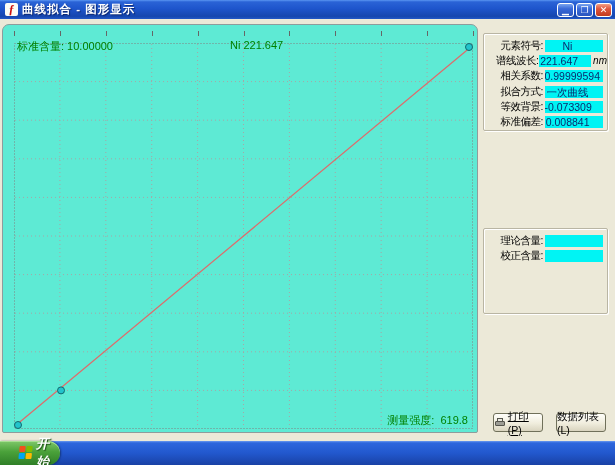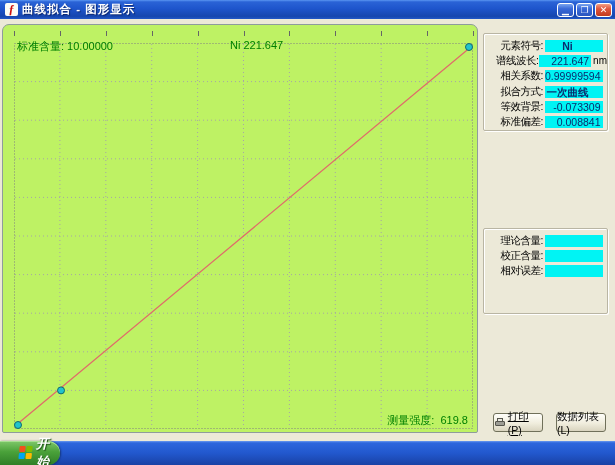--- a/index.html
+++ b/index.html
@@ -15,42 +15,42 @@
   .title-text { color:#fff; font-size:11.5px; font-weight:bold; letter-spacing:1px;
     text-shadow:1px 1px 1px #0A246A; }
   .win-btns { position:absolute; right:3px; top:3px; display:flex; gap:2px; }
   .win-btn { width:17px; height:14px; border:1px solid #fff; border-radius:3px;
     color:#fff; font-size:9px; line-height:12px; text-align:center;
     background:linear-gradient(180deg,#7AA4EF 0%,#3969D8 40%,#2B56BE 100%); }
   .win-btn.close { background:linear-gradient(180deg,#F2A086 0%,#E0573E 40%,#C13B1F 100%); }
 
   
   .chart-panel { position:absolute; left:2px; top:24px; width:476px; height:409px;
-    background:#bef264; border:1px solid #8E9C9C; border-radius:7px 7px 2px 2px; }
+    background:#5eead4; border:1px solid #8E9C9C; border-radius:7px 7px 2px 2px; }
   .top-ticks { position:absolute; left:11px; top:6px; width:459px; height:5px; }
   .top-ticks .tick { position:absolute; top:0; width:1px; height:5px; background:#666; }
   .plot-wrap { position:absolute; left:11px; top:18px; width:459px; height:386px; }
   .chart-label { position:absolute; color:#008000; font-size:11px; white-space:pre; }
   .lbl-std { left:14px; top:14px; }
   .lbl-elem { left:227px; top:14px; }
   .lbl-int { right:9px; top:388px; }
 
   
   .groupbox { position:absolute; left:483px; width:125px;
     border:1px solid #B9B5A3; border-radius:2px;
     box-shadow:1px 1px 0 #FFFFFF, inset 1px 1px 0 #FFFFFF; padding:4px 0 0 12px; }
   .gb-info { top:33px; height:98px; }
   .gb-sample { top:228px; height:86px; }
   .field-row { display:flex; align-items:center; height:15.3px;justify-content:center; }
   .field-label { width:43px; font-size:10.5px; color:#000; white-space:nowrap; letter-spacing:-0.5px; }
   .field-value { width:58px; height:12px; margin-left:1px; background:#00F4F4;
-    color:#0A2C6E; font-size:10.5px; line-height:12px; text-align:right; padding-right:2px;
+    color:#0A2C6E; font-size:10.5px; line-height:12px; text-align:right; padding-right:13px;
     overflow:hidden; white-space:nowrap; }
-  .field-value.center { text-align:center; padding-right:12px;font-weight:bold; }
-  .field-unit { font-size:10px; color:#000; margin-left:2px; }
+  .field-value.center { text-align:center; padding-right:12px; }
+  .field-unit { font-size:10px; color:#000; margin-left:2px;font-style:italic; }
 
   .xp-btn { position:absolute; top:413px; width:50px; height:19px;
     background:linear-gradient(180deg,#FEFEFA 0%,#F0EDDD 55%,#D9D4BF 100%);
     border:1px solid #70705A; border-radius:3px; font-size:10.5px; color:#000;
     display:flex; align-items:center; justify-content:center; gap:2px; }
   .btn-print { left:493px;text-decoration:underline; }
   .btn-datalist { left:556px; }
 
   
   .taskbar { position:absolute; left:0; top:441px; width:615px; height:24px;
@@ -164,24 +164,20 @@
 
   <div class="groupbox gb-sample">
       <div class="field-row">
         <span class="field-label">理论含量:</span>
         <span class="field-value"></span>
       </div>
       <div class="field-row">
         <span class="field-label">校正含量:</span>
         <span class="field-value"></span>
       </div>
-      <div class="field-row">
-        <span class="field-label">相对误差:</span>
-        <span class="field-value"></span>
-      </div>
     </div>
 
   <div class="xp-btn btn-print">
     <span class="printer-icon">
         <i></i>
         <span></span>
       </span>
     <span>打印(P)</span>
   </div>
   <div class="xp-btn btn-datalist">

